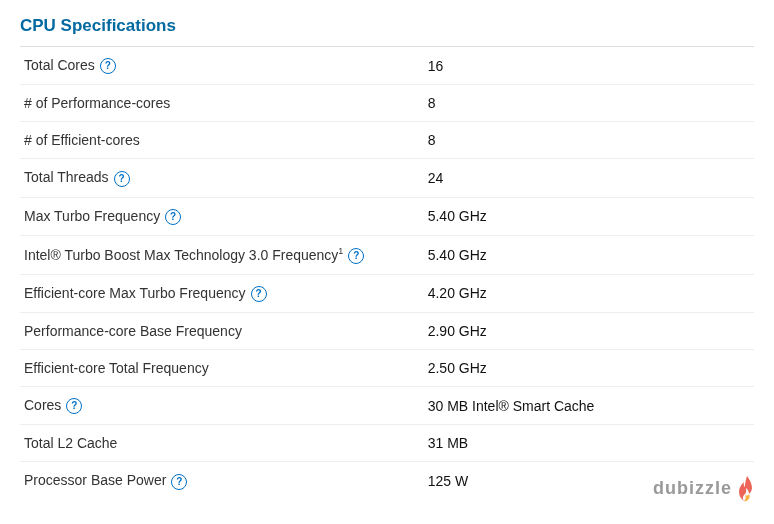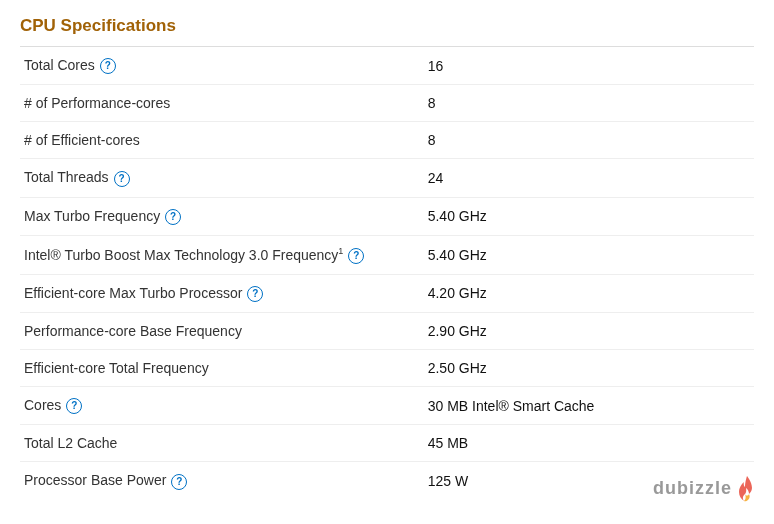--- a/index.html
+++ b/index.html
@@ -11,21 +11,21 @@
       width: 774px;
       min-height: 524px;
     }
     .page-container {
       padding: 16px 20px;
       position: relative;
     }
     .section-title {
       font-size: 17px;
       font-weight: 600;
-      color: #a16207;
+      color: #0369a1;
       padding-bottom: 10px;
       border-bottom: 1px solid #ddd;
       margin-bottom: 0;
     }
     .spec-table {
       width: 100%;
       border-collapse: collapse;
     }
     .spec-table tr {
       border-bottom: 1px solid #eee;
@@ -117,38 +117,38 @@
         </tr>
         <tr>
           <td class="spec-label-cell"><span class="label-text">Max Turbo Frequency</span><span class="help-icon">?</span></td>
           <td class="spec-value-cell">5.40 GHz</td>
         </tr>
         <tr>
           <td class="spec-label-cell"><span class="label-text">Intel® Turbo Boost Max Technology 3.0 Frequency</span><span class="superscript">1</span><span class="help-icon">?</span></td>
           <td class="spec-value-cell">5.40 GHz</td>
         </tr>
         <tr>
-          <td class="spec-label-cell"><span class="label-text">Efficient-core Max Turbo Processor</span><span class="help-icon">?</span></td>
+          <td class="spec-label-cell"><span class="label-text">Efficient-core Max Turbo Frequency</span><span class="help-icon">?</span></td>
           <td class="spec-value-cell">4.20 GHz</td>
         </tr>
         <tr>
           <td class="spec-label-cell"><span class="label-text">Performance-core Base Frequency</span></td>
           <td class="spec-value-cell">2.90 GHz</td>
         </tr>
         <tr>
           <td class="spec-label-cell"><span class="label-text">Efficient-core Total Frequency</span></td>
           <td class="spec-value-cell">2.50 GHz</td>
         </tr>
         <tr>
           <td class="spec-label-cell"><span class="label-text">Cores</span><span class="help-icon">?</span></td>
           <td class="spec-value-cell">30 MB Intel® Smart Cache</td>
         </tr>
         <tr>
           <td class="spec-label-cell"><span class="label-text">Total L2 Cache</span></td>
-          <td class="spec-value-cell">45 MB</td>
+          <td class="spec-value-cell">31 MB</td>
         </tr>
         <tr>
           <td class="spec-label-cell"><span class="label-text">Processor Base Power</span><span class="help-icon">?</span></td>
           <td class="spec-value-cell">125 W</td>
         </tr>
       </tbody>
   </table>
 
   <div class="watermark">
     <span class="watermark-text">dubizzle</span>

